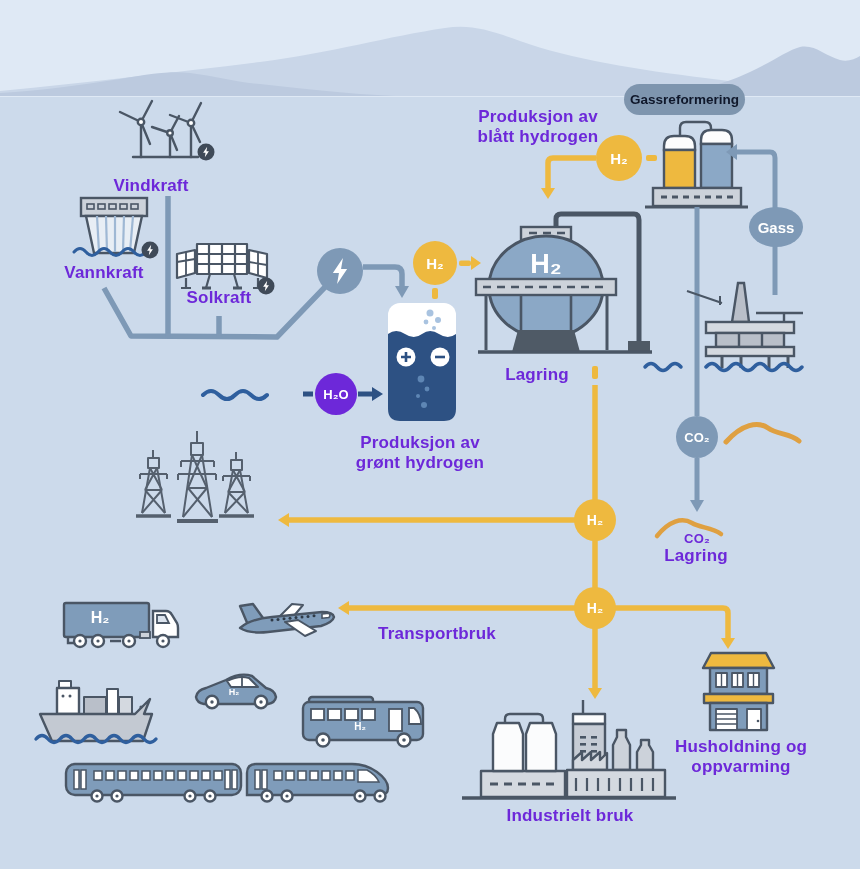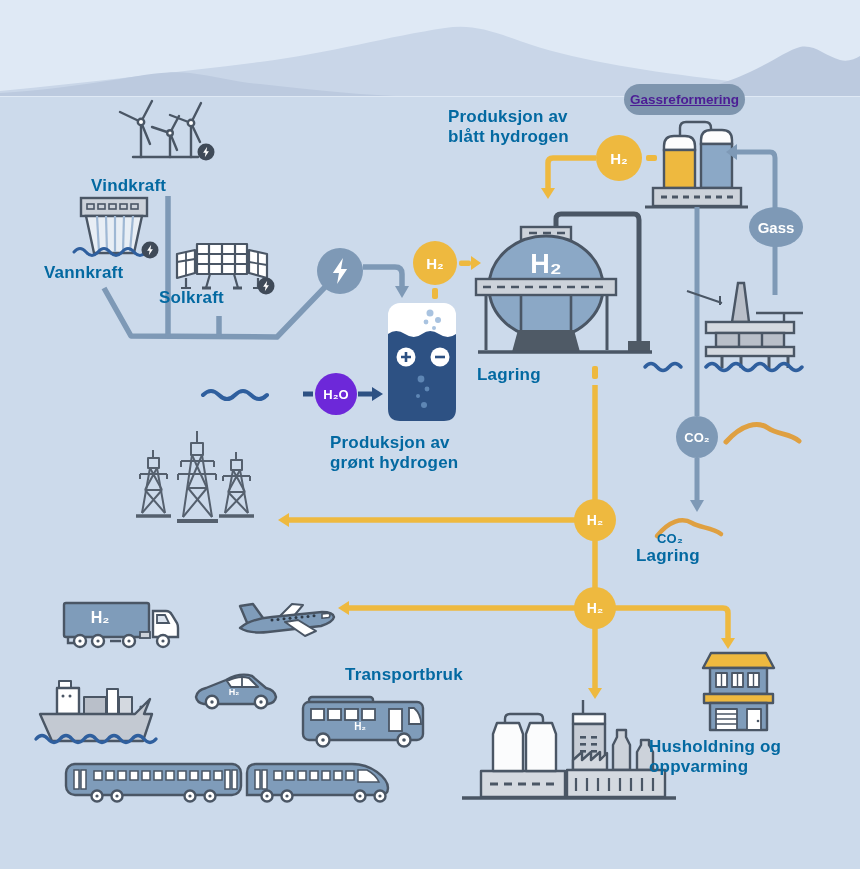--- a/index.html
+++ b/index.html
@@ -3,36 +3,35 @@
 <meta charset="utf-8">
 <style>
   html,body { margin:0; padding:0; }
   #stage {
     position:relative; width:860px; height:869px; overflow:hidden;
     background:#ccdaeb;
     font-family:"Liberation Sans","DejaVu Sans",sans-serif;
   }
   .diagram { position:absolute; left:0; top:0; }
   .label {
-    position:absolute; color:#0369a1; font-weight:bold; font-size:17px;
-    line-height:20px; white-space:pre-line; letter-spacing:.2px;
+    position:absolute; color:#6d28d9; font-weight:bold; font-size:17px;
+    line-height:20px; text-align:center; white-space:pre-line; letter-spacing:.2px;
   }
   .label.small { font-size:13px; line-height:15px; }
   .badge {
     position:absolute; display:flex; align-items:center; justify-content:center;
     color:#fff; font-weight:bold; border-radius:50%;
   }
   .badge.yellow { background:#eeb93f; }
   .badge.blue   { background:#7e99b6; }
   .badge.navy   { background:#6d28d9; }
   .pill {
     position:absolute; display:flex; align-items:center; justify-content:center;
-    background:#7e95ae; color:#4c1d95; font-weight:bold; font-size:13.5px;
+    background:#7e95ae; color:#0f172a; font-weight:bold; font-size:13.5px;
     border-radius:16px;
-    text-decoration:underline;
   }
   .onicon {
     position:absolute; color:#fff; font-weight:bold; text-align:center;
   }
 </style>
 </head>
 <body>
 
 <div id="stage">
 
@@ -425,21 +424,22 @@
 <div class="label" style="left:91px; top:176px; width:120px;">Vindkraft</div>
 <div class="label" style="left:44px; top:263px; width:120px;">Vannkraft</div>
 <div class="label" style="left:159px; top:288px; width:120px;">Solkraft</div>
 <div class="label" style="left:330px; top:433px; width:180px;">Produksjon av
 grønt hydrogen</div>
 <div class="label" style="left:477px; top:365px; width:120px;">Lagring</div>
 <div class="label" style="left:448px; top:107px; width:180px;">Produksjon av
 blått hydrogen</div>
 <div class="label small" style="left:657px; top:531px; width:80px;">CO₂</div>
 <div class="label" style="left:636px; top:546px; width:120px;">Lagring</div>
-<div class="label" style="left:345px; top:624px; width:184px;margin-top:41px;">Transportbruk</div>
+<div class="label" style="left:345px; top:624px; width:184px;">Transportbruk</div>
+<div class="label" style="left:478px; top:806px; width:184px;">Industrielt bruk</div>
 <div class="label" style="left:649px; top:737px; width:184px;">Husholdning og
 oppvarming</div>
 
 <div class="pill" style="left:624px; top:84px; width:121px; height:31px;">Gassreformering</div>
 <div class="badge yellow" style="left:596px; top:135px; width:46px; height:46px; font-size:15px;">H₂</div>
 <div class="badge yellow" style="left:413px; top:241px; width:44px; height:44px; font-size:15px;">H₂</div>
 <div class="badge navy" style="left:315px; top:373px; width:42px; height:42px; font-size:13px;">H₂O</div>
 <div class="badge blue" style="left:749px; top:207px; width:54px; height:40px; font-size:15px; border-radius:50%;">Gass</div>
 <div class="badge blue" style="left:676px; top:416px; width:42px; height:42px; font-size:13px;">CO₂</div>
 <div class="badge yellow" style="left:574px; top:499px; width:42px; height:42px; font-size:14px;">H₂</div>

